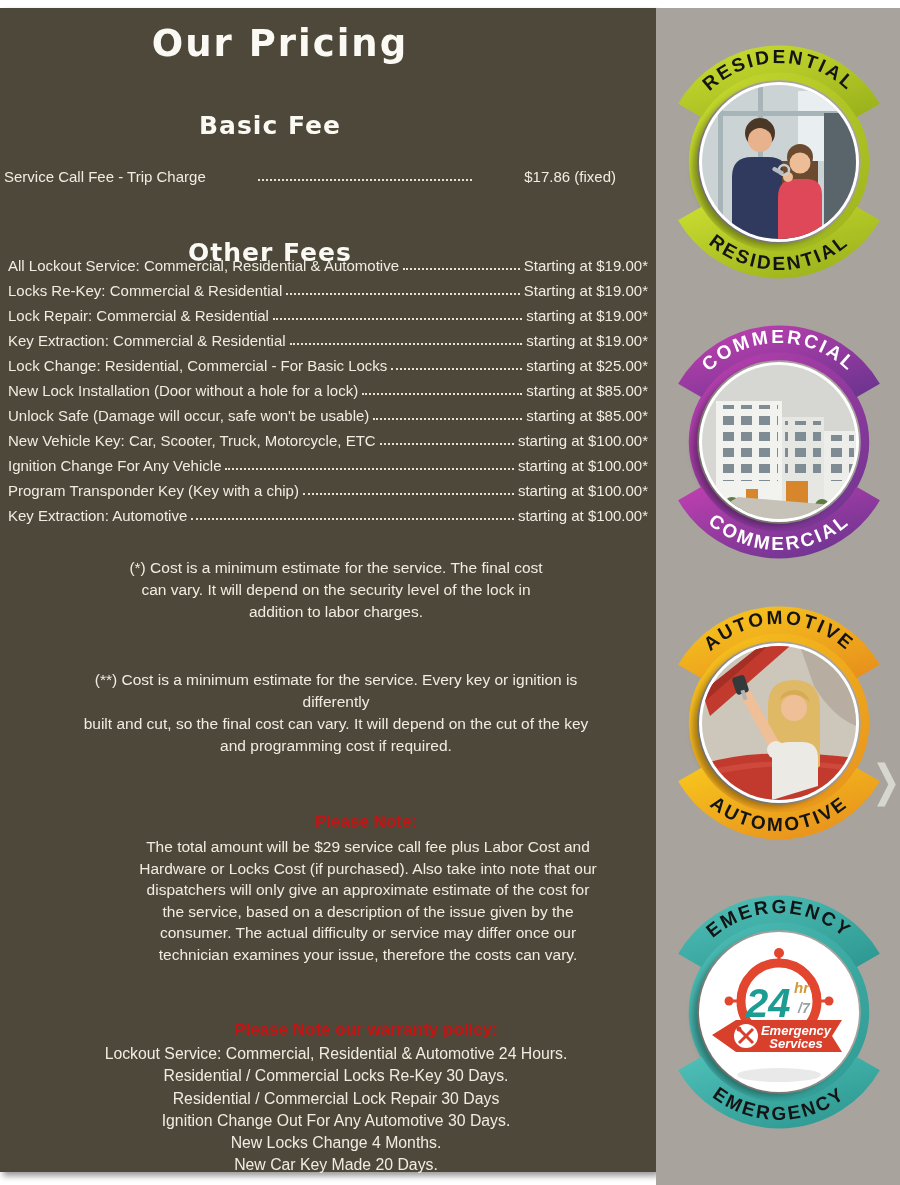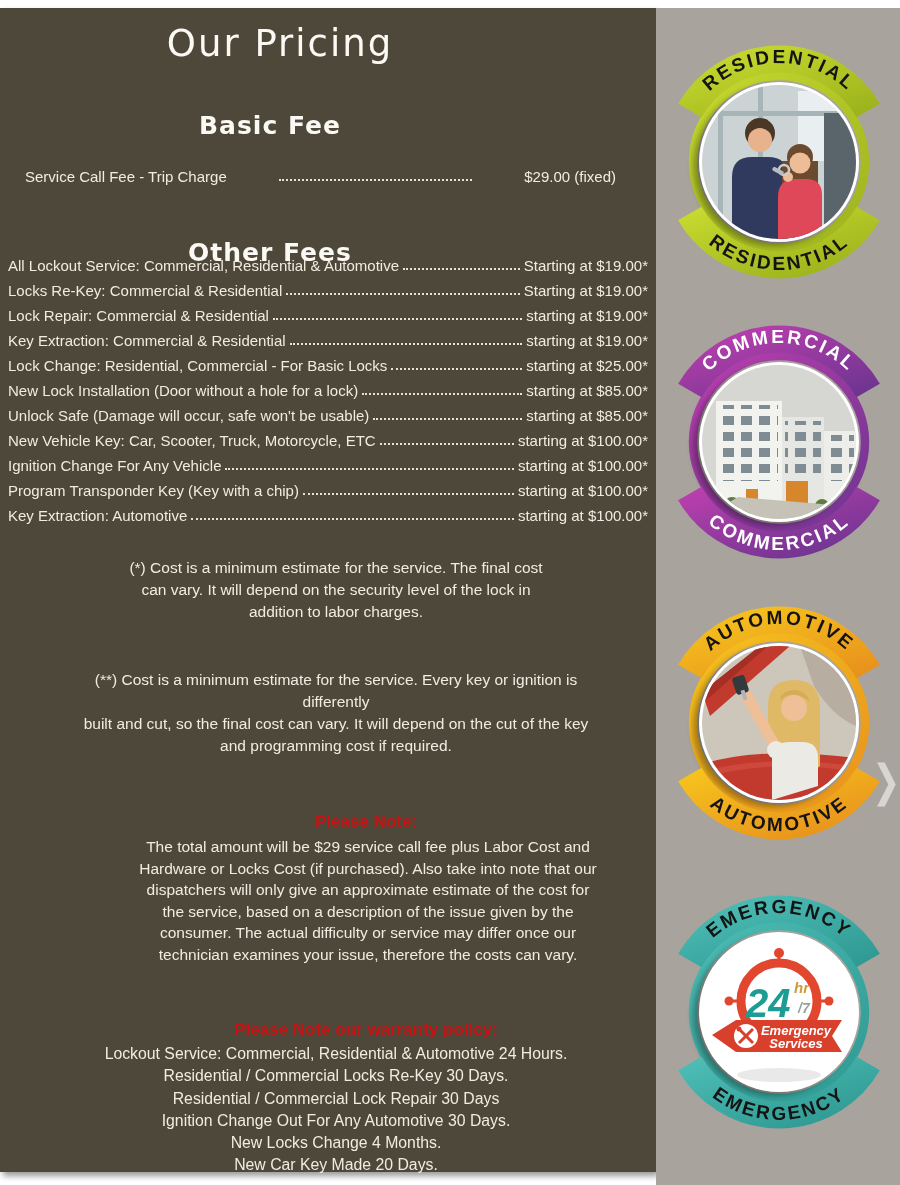--- a/index.html
+++ b/index.html
@@ -8,35 +8,35 @@
     font-family:"Liberation Sans", sans-serif;overflow:hidden;
   }
   
   .panel{
     position:absolute;left:0;top:8px;width:656px;height:1164px;
     background:#4d4839;color:#f0ece2;
     box-shadow:3px 4px 6px rgba(0,0,0,.4);
   }
   .page-title{
     position:absolute;top:14px;left:0;width:560px;text-align:center;
-    font-family:"DejaVu Sans", sans-serif;font-weight:normal;font-size:37px;
+    font-family:"DejaVu Sans", sans-serif;font-weight:bold;font-size:37px;
     letter-spacing:2px;color:#fbf9f4;
   }
   .section-heading{
     position:absolute;left:0;width:540px;text-align:center;
     font-family:"DejaVu Sans", sans-serif;font-weight:bold;font-size:25px;
     letter-spacing:1px;color:#fbf9f4;
   }
   #basic-heading{top:103px;}
   #other-heading{top:194px;margin-top:36px;}
   .fee-row{display:flex;align-items:flex-end;height:25px;font-size:15px;color:#f0ece2;}
   .fee-label{white-space:nowrap;}
   .fee-leader{flex:1;min-width:12px;border-bottom:2px dotted #e6e2d6;margin:0 4px 4px 4px;}
   .fee-value{white-space:nowrap;}
-  #basic-row{position:absolute;top:152px;left:25px;right:40px;gap:48px;}
+  #basic-row{position:absolute;top:152px;left:4px;right:40px;gap:48px;}
   #other-list{position:absolute;top:241px;left:8px;right:8px;}
   .note-block{position:absolute;left:8px;width:656px;text-align:center;
     font-size:15.5px;line-height:22px;color:#f0ece2;}
   #star-note{top:549px;}
   #double-star-note{top:661px;}
   .red-heading{position:absolute;left:0;width:732px;text-align:center;
     font-size:17px;font-weight:bold;color:#c51313;}
   #please-note-heading{top:804px;}
   #please-note-body{top:828px;line-height:21.5px;padding-left:32px;}
   #warranty-heading{top:1012px;}
@@ -70,21 +70,21 @@
 <body>
 
 <div class="panel">
   <div class="page-title">Our Pricing</div>
 
   <div class="section-heading" id="basic-heading">Basic Fee</div>
 
   <div class="fee-row" id="basic-row">
     <span class="fee-label">Service Call Fee - Trip Charge</span>
     <span class="fee-leader"></span>
-    <span class="fee-value">$29.00 (fixed)</span>
+    <span class="fee-value">$17.86 (fixed)</span>
   </div>
 
   <div class="section-heading" id="other-heading">Other Fees</div>
 
   <div id="other-list">
   <div class="fee-row">
     <span class="fee-label">All Lockout Service: Commercial, Residential &amp; Automotive</span>
     <span class="fee-leader"></span>
     <span class="fee-value">Starting at $19.00*</span>
   </div>

